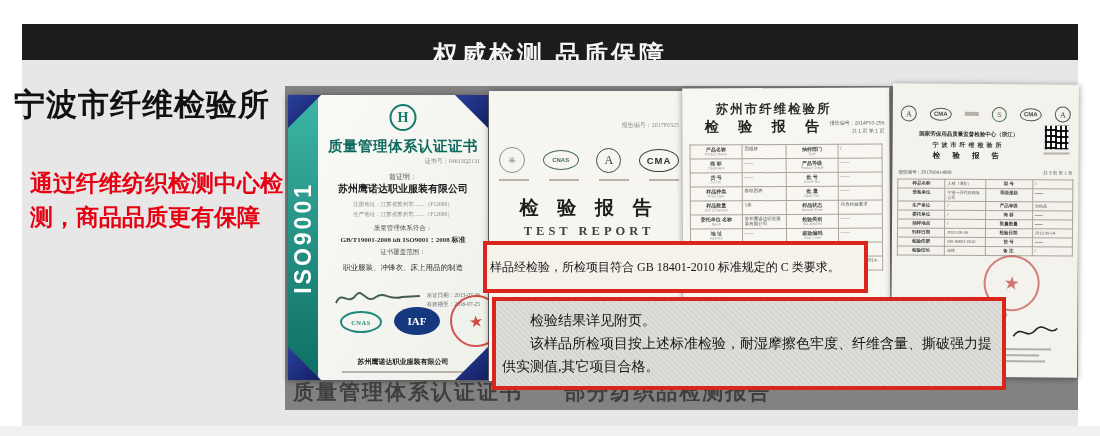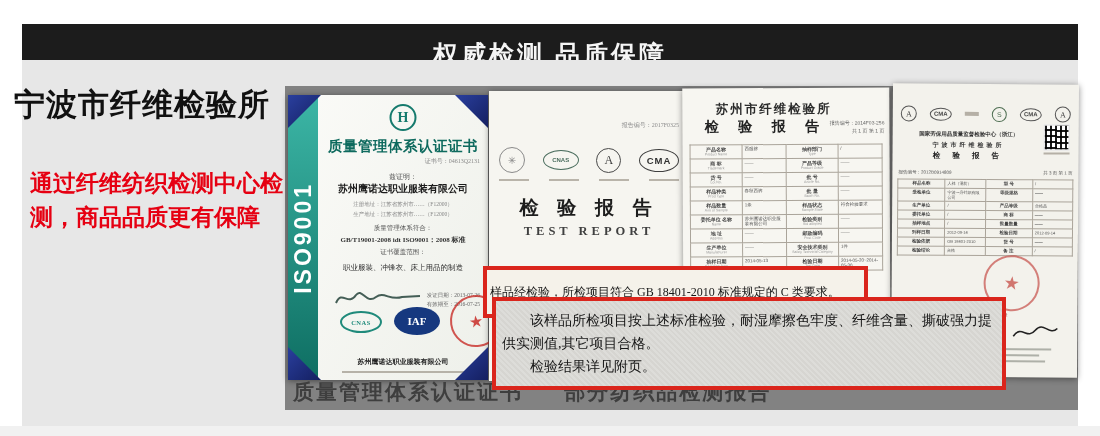--- a/index.html
+++ b/index.html
@@ -118,21 +118,21 @@
   .doc4 table.mini td.val{font-size:4px;}
   .stamp4{position:absolute;left:92px;top:171px;width:56px;height:56px;border:2px solid rgba(190,50,45,.6);
           border-radius:50%;display:flex;align-items:center;justify-content:center;color:rgba(190,50,45,.65);
           font-size:18px;transform:rotate(6deg);z-index:1;}
   .stamp4-cap{position:absolute;left:96px;top:228px;font-size:4px;color:#94403a;}
   .d4-sig{position:absolute;left:118px;top:238px;}
   .d4-bars i{position:absolute;height:2px;background:#aeb0a8;display:block;}
 
   
   .overlay{position:absolute;border:4px solid #da251c;z-index:6;font-family:"Liberation Serif","DejaVu Serif",serif;color:#161616;}
-  .box1{left:198px;top:180px;width:377px;height:44px;background:#f5f2ea;display:flex;align-items:center;white-space:nowrap;}
+  .box1{left:198px;top:155px;width:377px;height:44px;background:#f5f2ea;display:flex;align-items:center;white-space:nowrap;}
   .box1 span{font-size:12px;padding-left:3px;}
   .box2{left:207px;top:211px;width:506px;height:85px;background:#d6d5d1;
         background-image:repeating-linear-gradient(45deg,rgba(255,255,255,.18) 0 2px,transparent 2px 4px);}
   .box2 p{margin:0;padding:0 6px;font-size:14px;line-height:23px;text-indent:2em;}
   .box2 p:first-child{padding-top:8px;}
 </style>
 </head>
 <body>
 
 <div class="page">
@@ -435,22 +435,22 @@
         <i style="left:100px;top:264px;width:60px;"></i>
         <i style="left:100px;top:270px;width:48px;"></i>
         <i style="left:100px;top:276px;width:54px;"></i>
       </div>
     </div>
 
     <div class="overlay box1">
       <span>样品经检验，所检项目符合 GB 18401-2010 标准规定的 C 类要求。</span>
     </div>
     <div class="overlay box2">
+      <p>检验结果详见附页。</p>
       <p>该样品所检项目按上述标准检验，耐湿摩擦色牢度、纤维含量、撕破强力提供实测值,其它项目合格。</p>
-      <p>检验结果详见附页。</p>
     </div>
 
     <div class="captions">
       <span class="gap">质量管理体系认证证书</span>
       <span>部分纺织品检测报告</span>
     </div>
 
   </div>
 </div>
 

